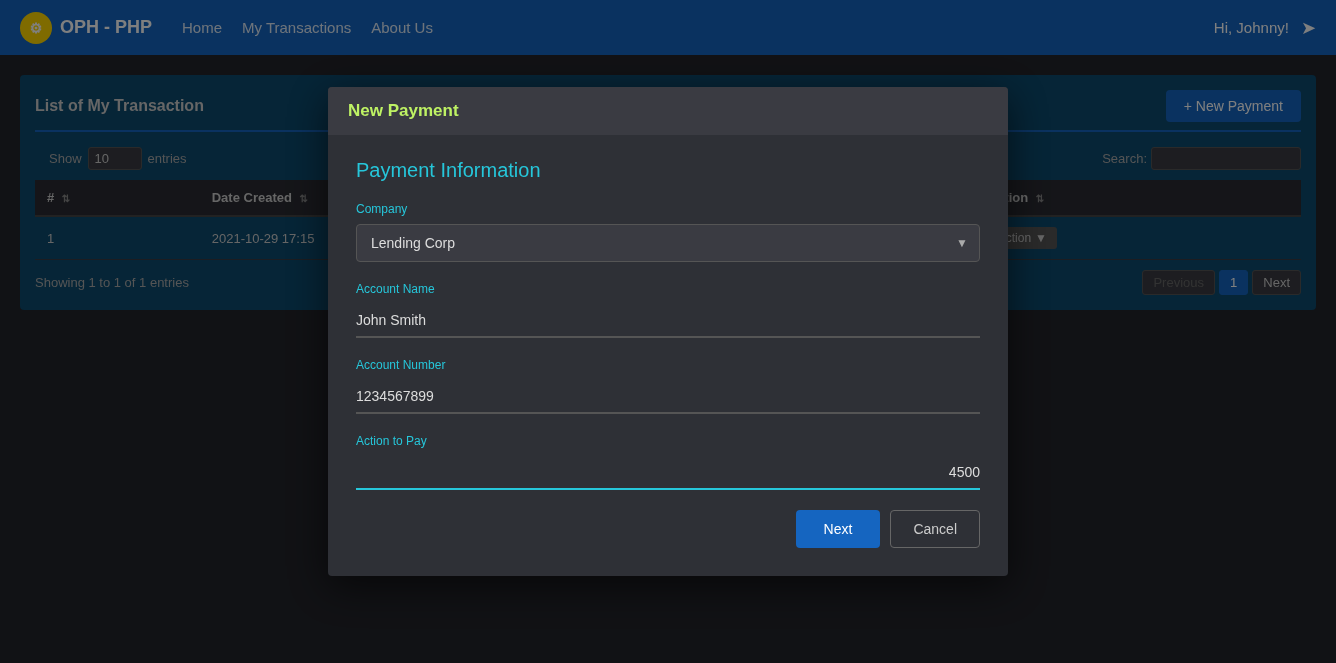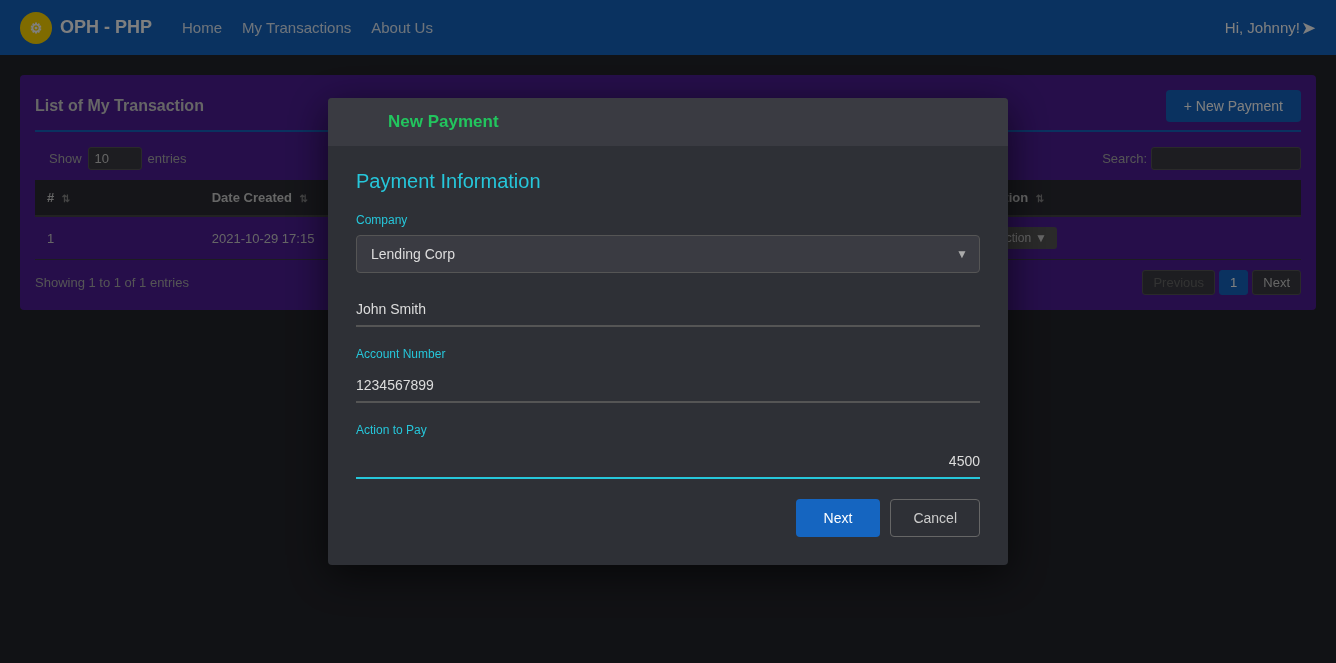--- a/index.html
+++ b/index.html
@@ -49,41 +49,41 @@
     }
     .nav-link {
       color: rgba(255,255,255,0.85);
       text-decoration: none;
       font-size: 15px;
       cursor: pointer;
     }
     .navbar-right {
       display: flex;
       align-items: center;
-      gap: 1px;
+      gap: 12px;
       color: white;
       font-size: 15px;
     }
     .logout-icon {
       color: white;
       font-size: 18px;
       cursor: pointer;
     }
 
     
     .main-content {
       background: #23242a;
       height: calc(663px - 55px);
       position: relative;
       padding: 20px;
     }
 
     
     .table-container {
-      background: #4c1d95;
+      background: #0c4a6e;
       border-radius: 4px;
       padding: 15px;
       position: relative;
     }
     .table-header {
       display: flex;
       justify-content: space-between;
       align-items: center;
       margin-bottom: 15px;
       border-bottom: 2px solid #1565c0;
@@ -235,24 +235,23 @@
       box-shadow: 0 10px 40px rgba(0,0,0,0.6);
     }
     .modal-header {
       background: #3a3b42;
       padding: 14px 20px;
       display: flex;
       justify-content: space-between;
       align-items: center;
     }
     .modal-title {
-      color: #22c55e;
+      color: #bef264;
       font-size: 17px;
       font-weight: bold;
-      margin-left: 40px;
     }
     .modal-body {
       padding: 24px 28px 28px;
     }
     .payment-info-title {
       color: #26c6da;
       font-size: 20px;
       margin-bottom: 20px;
     }
     .form-group {
@@ -413,20 +412,21 @@
         <div class="select-wrapper">
           <select class="form-select">
             <option>Lending Corp</option>
             <option>Company B</option>
             <option>Company C</option>
           </select>
         </div>
       </div>
 
       <div class="form-group">
+        <label class="form-label">Account Name</label>
         <input type="text" class="form-input" value="John Smith" style="">
       </div>
 
       <div class="form-group">
         <label class="form-label">Account Number</label>
         <input type="text" class="form-input" value="1234567899" style="">
       </div>
 
       <div class="form-group">
         <label class="form-label">Action to Pay</label>

